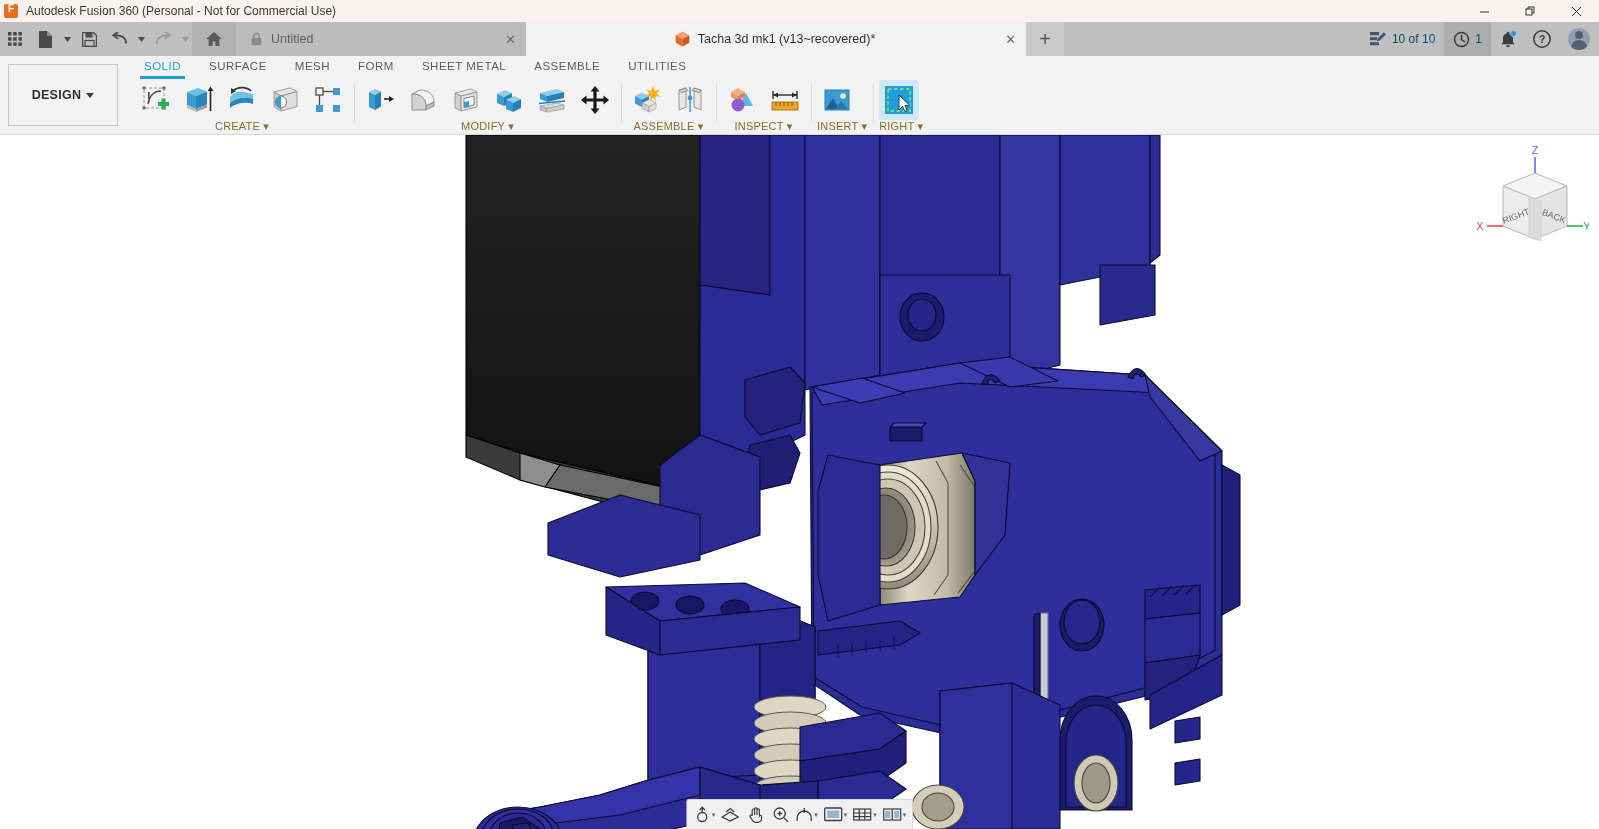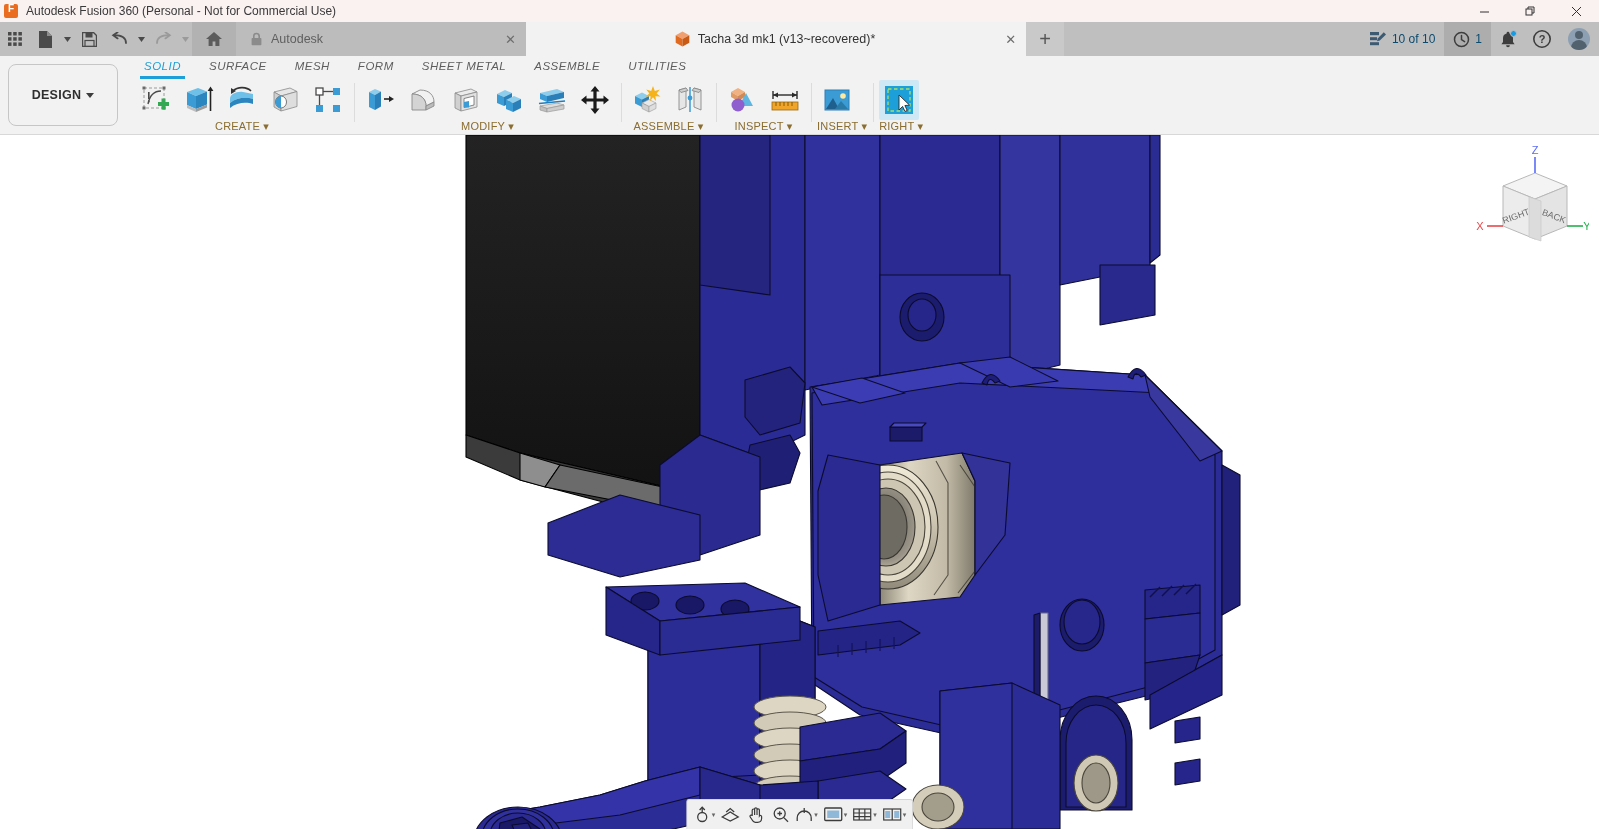--- a/index.html
+++ b/index.html
@@ -154,21 +154,21 @@
     background: #f2f2f2;
     height: 79px;
     display: flex;
     position: relative;
     border-bottom: 1px solid #d8d8d8;
   }
   .design-box {
     width: 110px; height: 62px;
     margin: 8px 6px 0 8px;
     border: 1px solid #c6c6c6;
-    border-radius: 8px;
+    border-radius: 0;
     background: #f2f2f2;
     display: flex; align-items: center; justify-content: center;
     gap: 5px;
     font-size: 12.5px; color: #2f2f2f; font-weight: 600;
     letter-spacing: 0.3px;
     flex: 0 0 auto;
   }
   .ribbon-main { flex: 1; display: flex; flex-direction: column; min-width: 0; }
   .ribbon-tabs {
     height: 22px;
@@ -177,21 +177,21 @@
     padding-left: 6px;
     gap: 0px;
   }
   .rtab {
     padding: 0 14px 3px 14px;
     font-size: 11.5px;
     color: #5d5d5d;
     letter-spacing: 0.5px;
     position: relative;
     height: 22px;
-    display: flex; align-items: center; font-style: italic;
+    display: flex; align-items: center;
   }
   .rtab.active { color: #1d9fd9; }
   .rtab.active::after {
     content: "";
     position: absolute; left: 10px; right: 10px; bottom: -1px;
     height: 3px; background: #1d9fd9;
   }
   .ribbon-panels {
     flex: 1;
     display: flex;
@@ -352,21 +352,21 @@
     </svg>
   </div>
 
   <div class="doc-tab inactive" style="width:290px">
     <span class="tab-icon">
       <svg width="13" height="14" viewBox="0 0 13 14" fill="#8b8b8b">
         <path d="M3 6 V4.2 a3.5 3.5 0 0 1 7 0 V6 h-1.6 V4.2 a1.9 1.9 0 0 0 -3.8 0 V6 z"></path>
         <rect x="1.6" y="6" width="9.8" height="7.2" rx="0.8"></rect>
       </svg>
     </span>
-    <span class="tab-label">Autodesk</span>
+    <span class="tab-label">Untitled</span>
     <span class="tab-close">✕</span>
   </div>
 
   <div class="tab-gap" style="width:135px"></div>
 
   <div class="doc-tab active" style="width:365px; justify-content:center">
     <span class="tab-icon">
       <svg width="15" height="16" viewBox="0 0 15 16">
         <polygon points="7.5,0.6 14.3,4.2 7.5,7.9 0.7,4.2" fill="#f0a070"></polygon>
         <polygon points="0.7,4.2 7.5,7.9 7.5,15.4 0.7,11.7" fill="#e06b20"></polygon>

